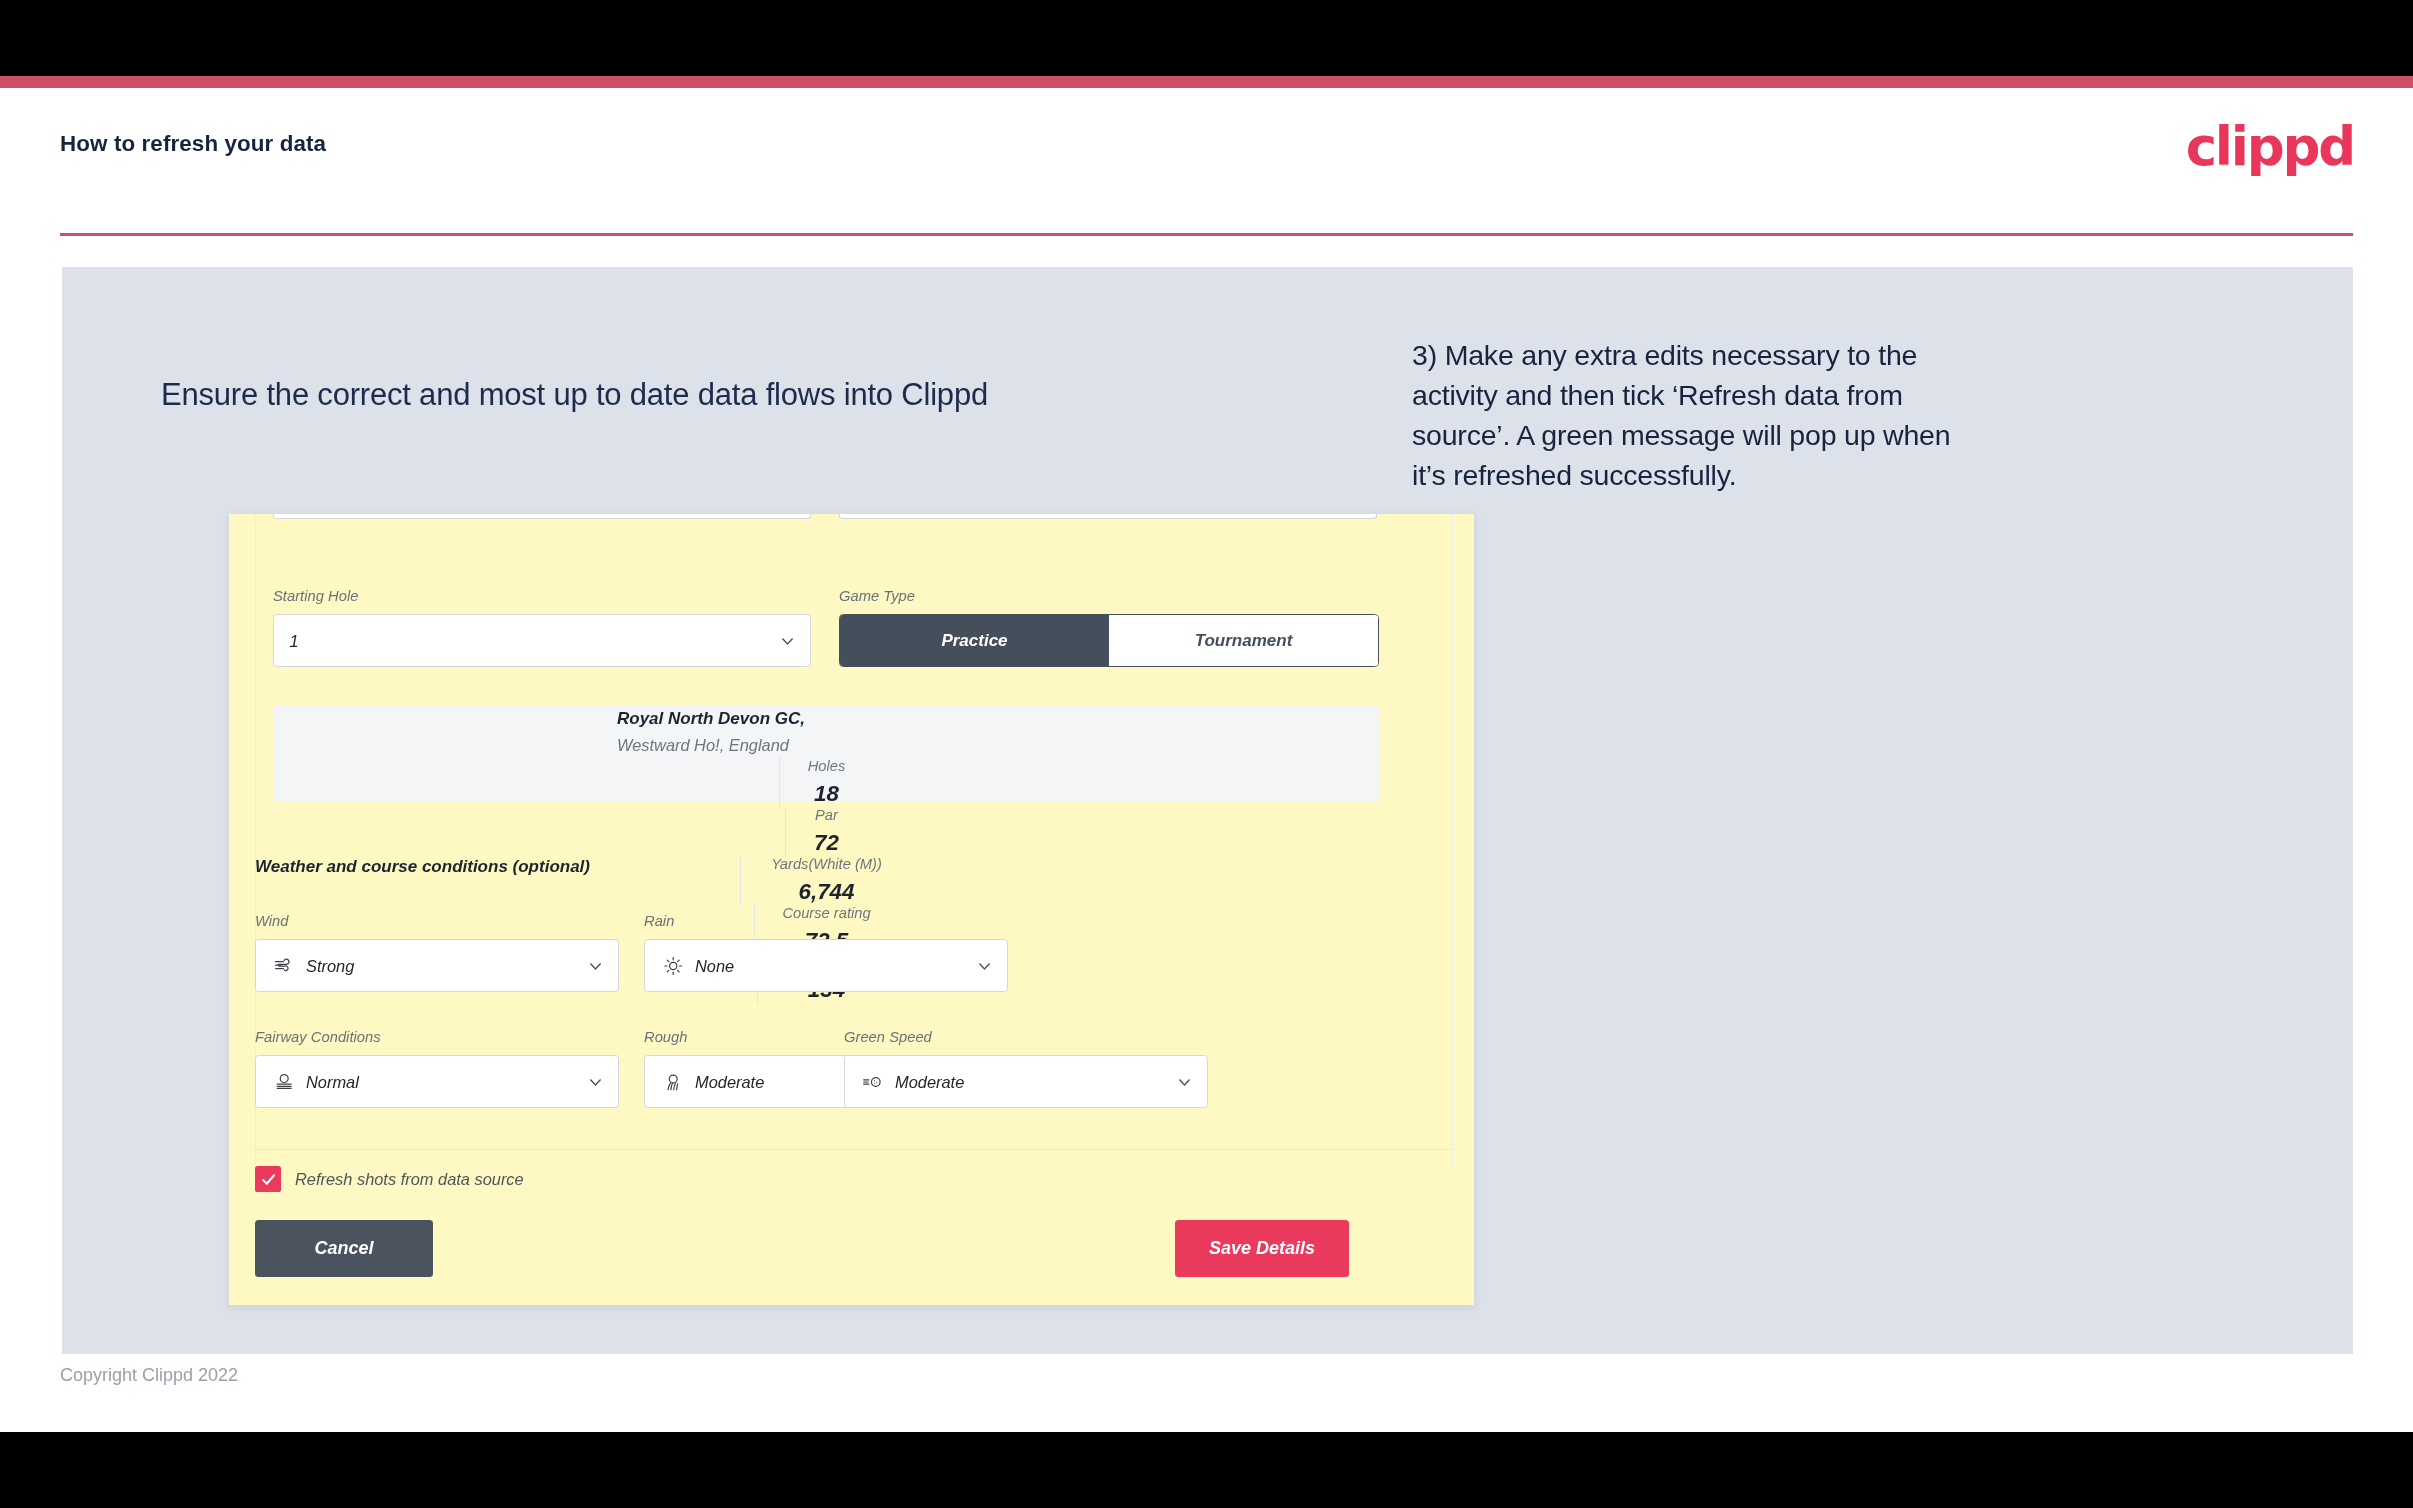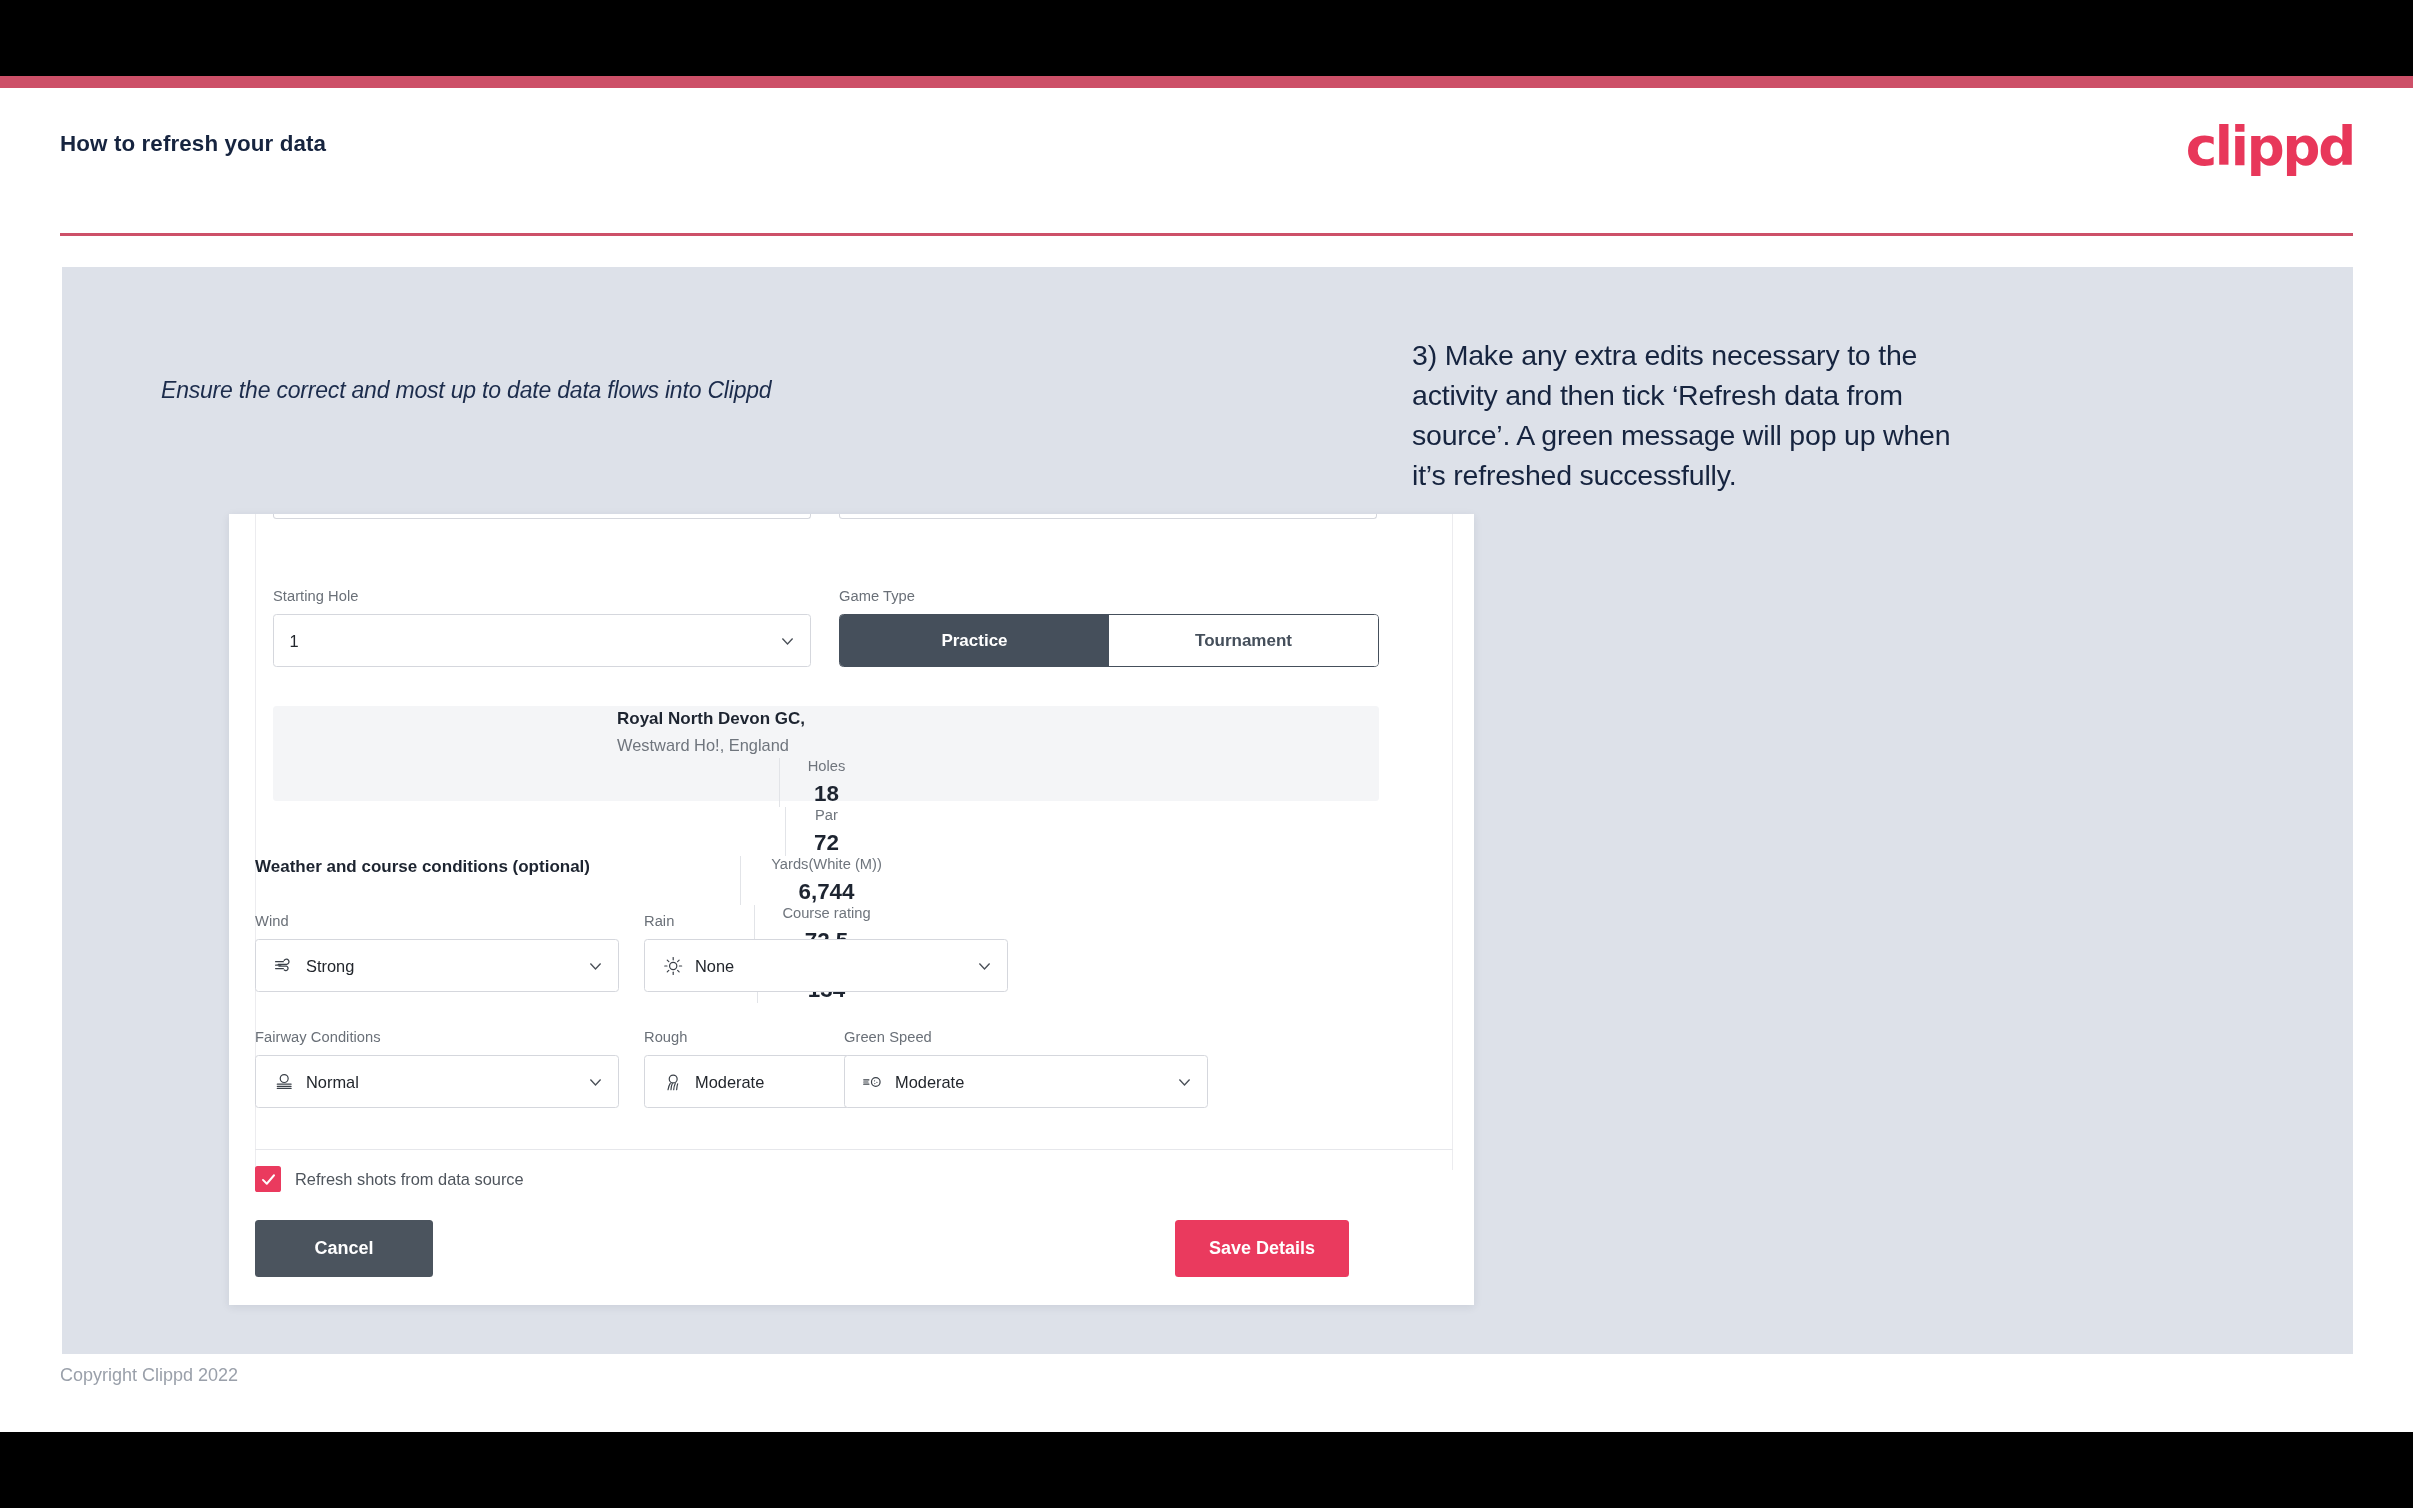--- a/index.html
+++ b/index.html
@@ -78,45 +78,45 @@
     position: absolute;
     left: 99px; top: 62px;
     font-size: 33px;
     font-weight: bold;
     color: #16243f;
     letter-spacing: -0.3px;
   }
   .panel-subtitle {
     position: absolute;
     left: 99px; top: 110px;
-    font-size: 23px;
+    font-size: 31px;
     font-weight: normal;
     color: #1c2c4c;
     letter-spacing: -0.2px;
-    font-style: italic;
   }
 
   
   .instruction {
     position: absolute;
     left: 1412px; top: 335px;
     width: 570px;
     font-size: 28.5px;
     line-height: 40px;
     color: #16243f;
     letter-spacing: -0.2px;
   }
 
   
   .app-card {
     position: absolute;
     left: 167px; top: 247px;
     width: 1245px; height: 791px;
-    background: #ffffff;
+    background: #fef9c3;
     box-shadow: 0 1.7px 8.6px rgba(20,30,60,0.09);
+    font-style: italic;
   }
 
   
   .form-clip {
     position: absolute;
     left: 26px; top: 0px;
     width: 1198px; height: 656px;
     overflow: hidden;
     border-left: 0.9px solid #ececef;
     border-right: 0.9px solid #ececef;

